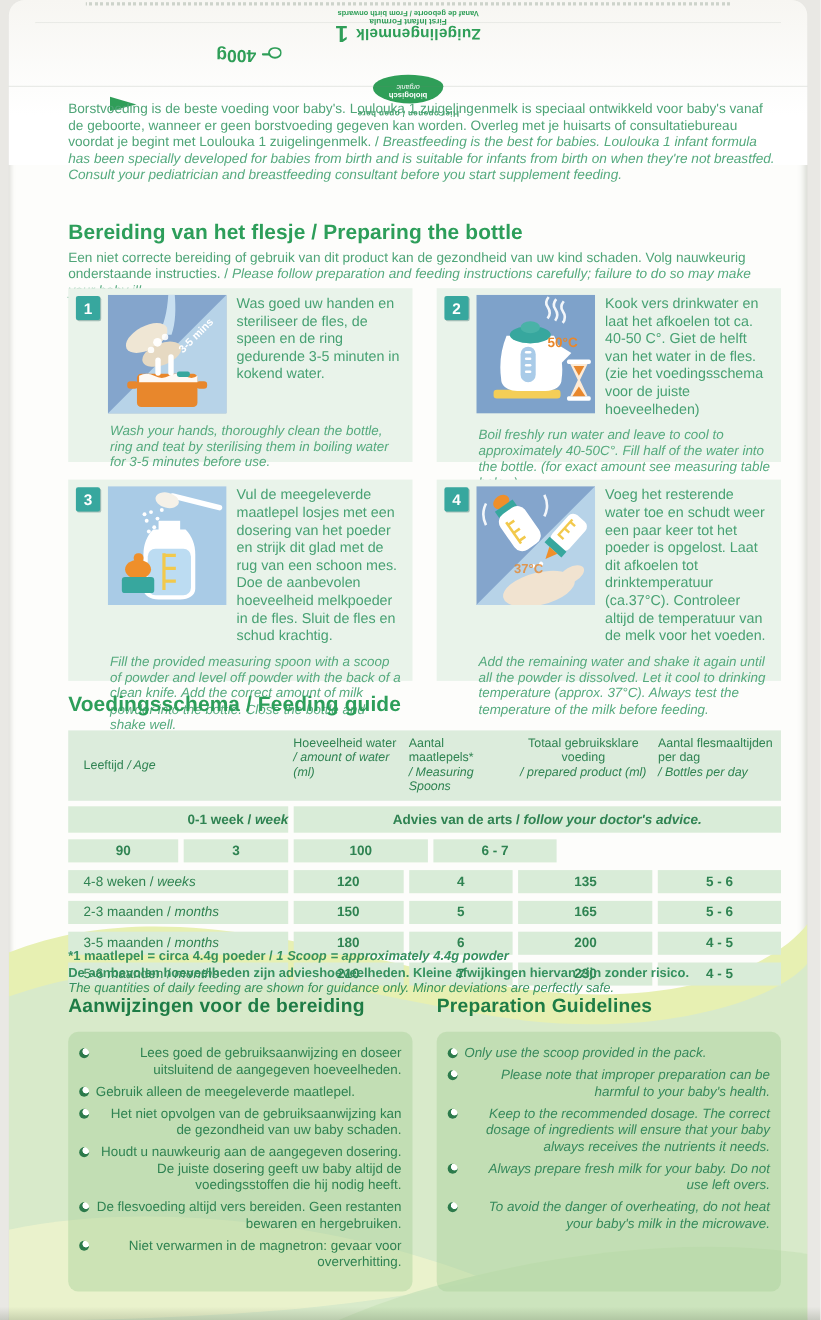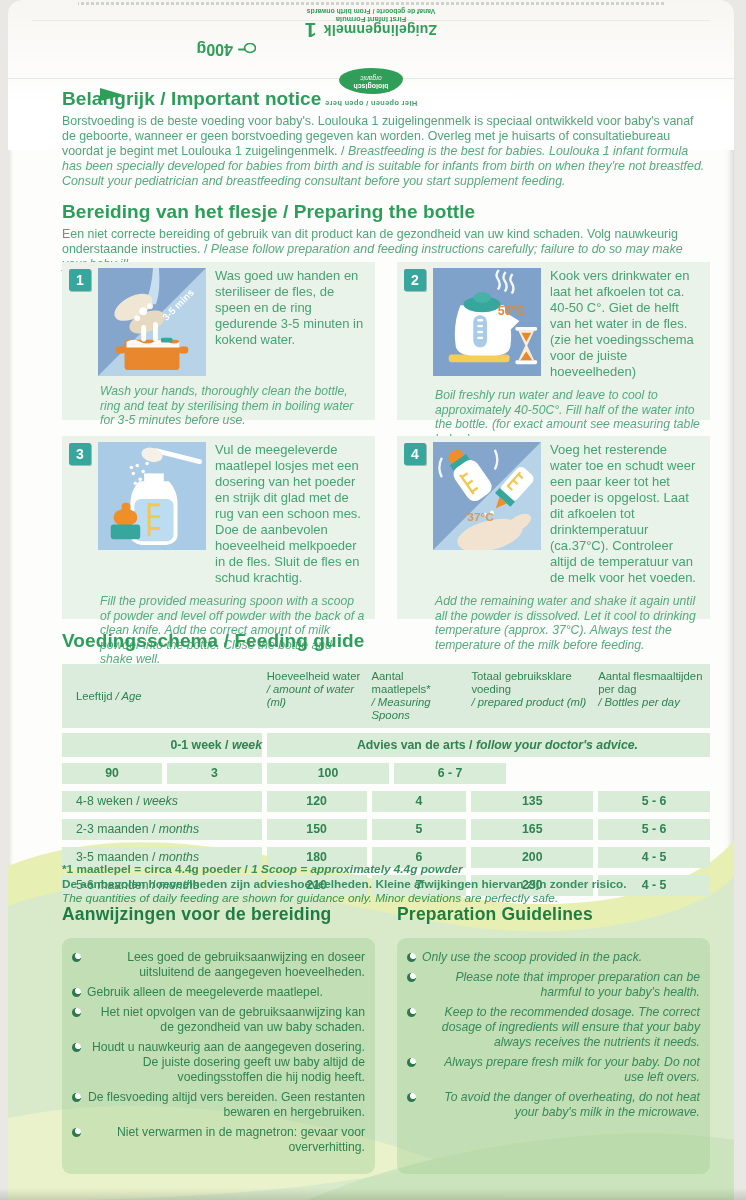--- a/index.html
+++ b/index.html
@@ -60,21 +60,21 @@
   .en-txt{grid-column:2/4;grid-row:2;margin:8px 0 0 6px;font-size:12.2px;line-height:14.5px;
     font-style:italic;color:#55aa7e;}
   
   .sec-feeding{top:630px;}
   .ftable{margin-top:12px;font-size:12.3px;color:#2f8352;}
   .trow{display:flex;gap:5px;}
   .hdr{background:#dcecdc;margin-bottom:5px;align-items:stretch;}
   .hdr .c{background:transparent;font-size:11.3px;line-height:13px;padding:6px 4px 6px 0;box-sizing:border-box;}
   .hdr .c .en{font-style:italic;}
   .c{box-sizing:border-box;}
-  .c1{width:200px;}.c2{width:100px;}.c3{width:95px;}.c4{width:122px;}.c5{width:112px;}
+  .c1{width:200px;}.c2{width:100px;}.c3{width:95px;}.c4{width:122px;text-align:center;}.c5{width:112px;}
   .hdr .c1{display:flex;align-items:center;padding-left:14px;}
   .advice{margin-bottom:6px;}
   .advice .c1{background:#d9ecd8;height:24px;line-height:24px;padding-left:14px;font-weight:bold;text-align:right;}
   .advice .cm{background:#d9ecd8;flex:1;height:24px;line-height:24px;text-align:center;font-weight:bold;padding-left:18px;}
   .drow{margin-bottom:7px;}
   .drow .c{background:#d9ecd8;height:21px;line-height:21px;}
   .drow .c1{padding-left:14px;}
   .drow .num{text-align:center;font-weight:bold;}
   .it{font-style:italic;}
   
@@ -125,21 +125,20 @@
       </svg>
       <span>400g</span>
     </div>
   </div>
   <div class="fold2"></div>
   <div class="fold"></div>
 </div>
 <div class="leaf-tip"></div>
 
 <div class="sec" style="top:88px">
-  <h1>Belangrijk / Important notice</h1>
   <p class="bi"><span class="nl">Borstvoeding is de beste voeding voor baby's. Loulouka 1 zuigelingenmelk is speciaal ontwikkeld voor baby's vanaf de geboorte, wanneer er geen borstvoeding gegeven kan worden. Overleg met je huisarts of consultatiebureau voordat je begint met Loulouka 1 zuigelingenmelk. /</span> <span class="en">Breastfeeding is the best for babies. Loulouka 1 infant formula has been specially developed for babies from birth and is suitable for infants from birth on when they're not breastfed. Consult your pediatrician and breastfeeding consultant before you start supplement feeding.</span></p>
 </div>
 
 <div class="sec" style="top:201px">
   <h1>Bereiding van het flesje / Preparing the bottle</h1>
   <p class="bi"><span class="nl">Een niet correcte bereiding of gebruik van dit product kan de gezondheid van uw kind schaden. Volg nauwkeurig onderstaande instructies. /</span> <span class="en">Please follow preparation and feeding instructions carefully; failure to do so may make your baby ill.</span></p>
 </div>
 
 <div class="sec steps">
 

